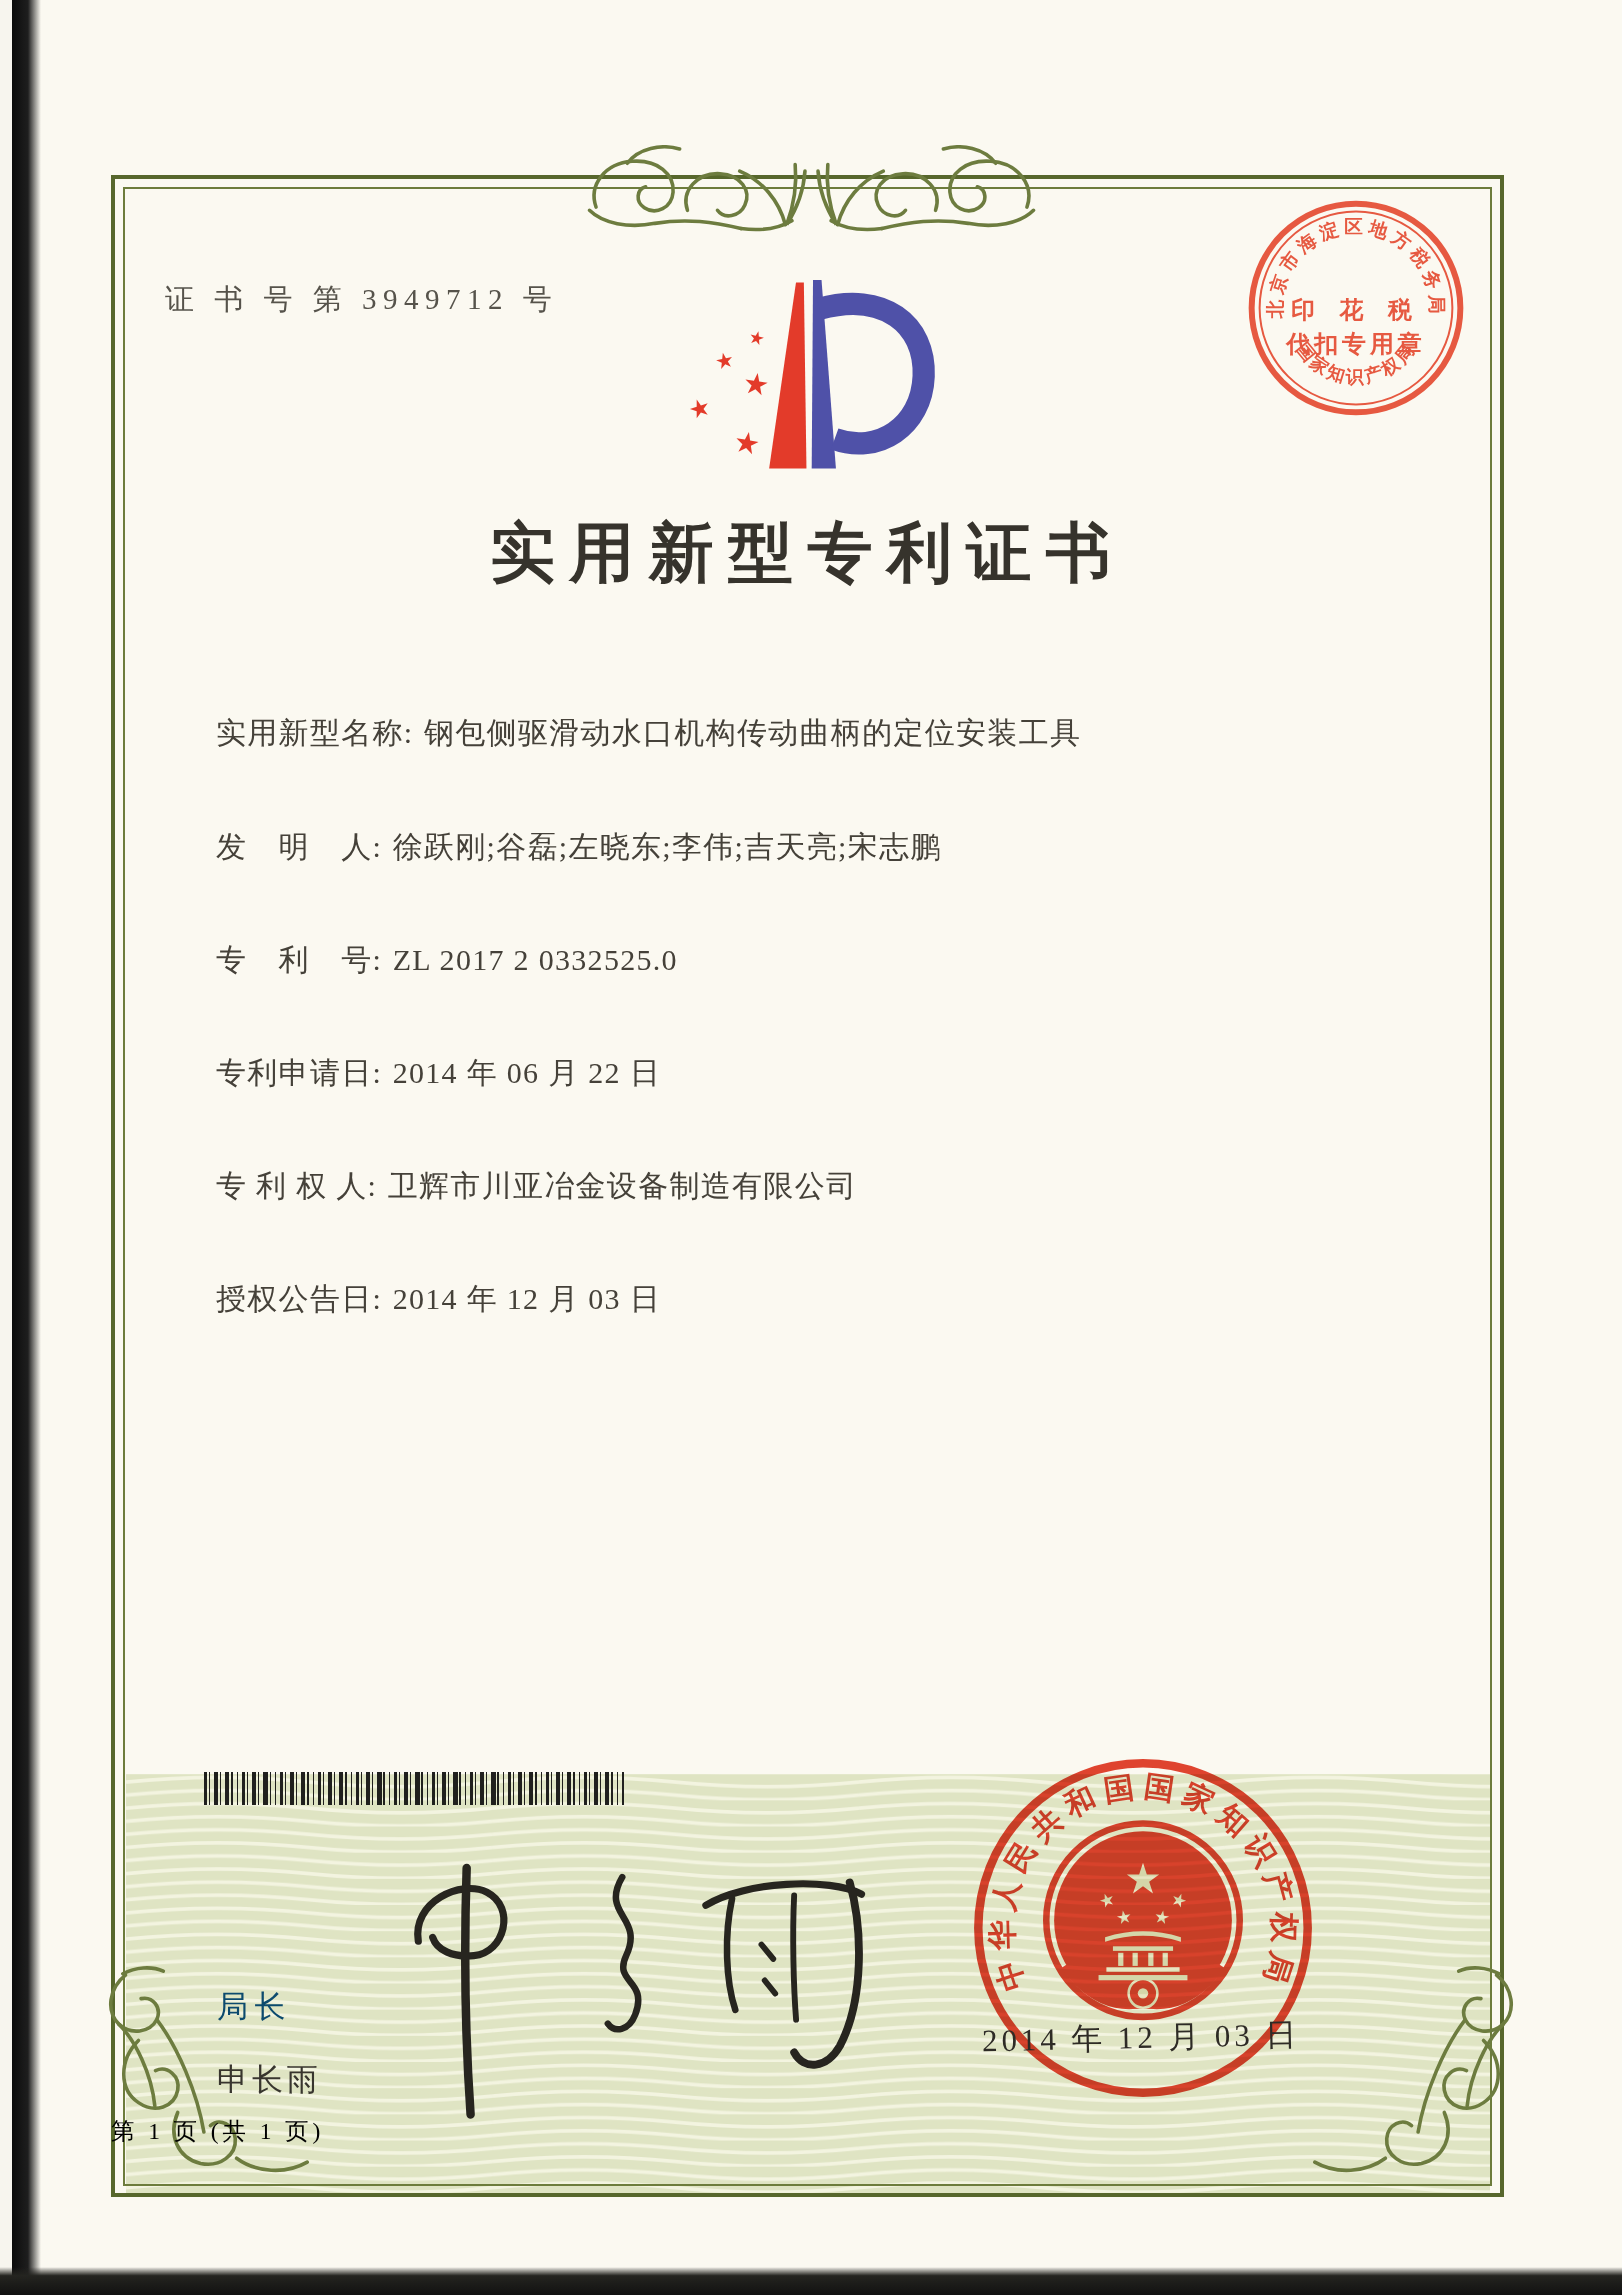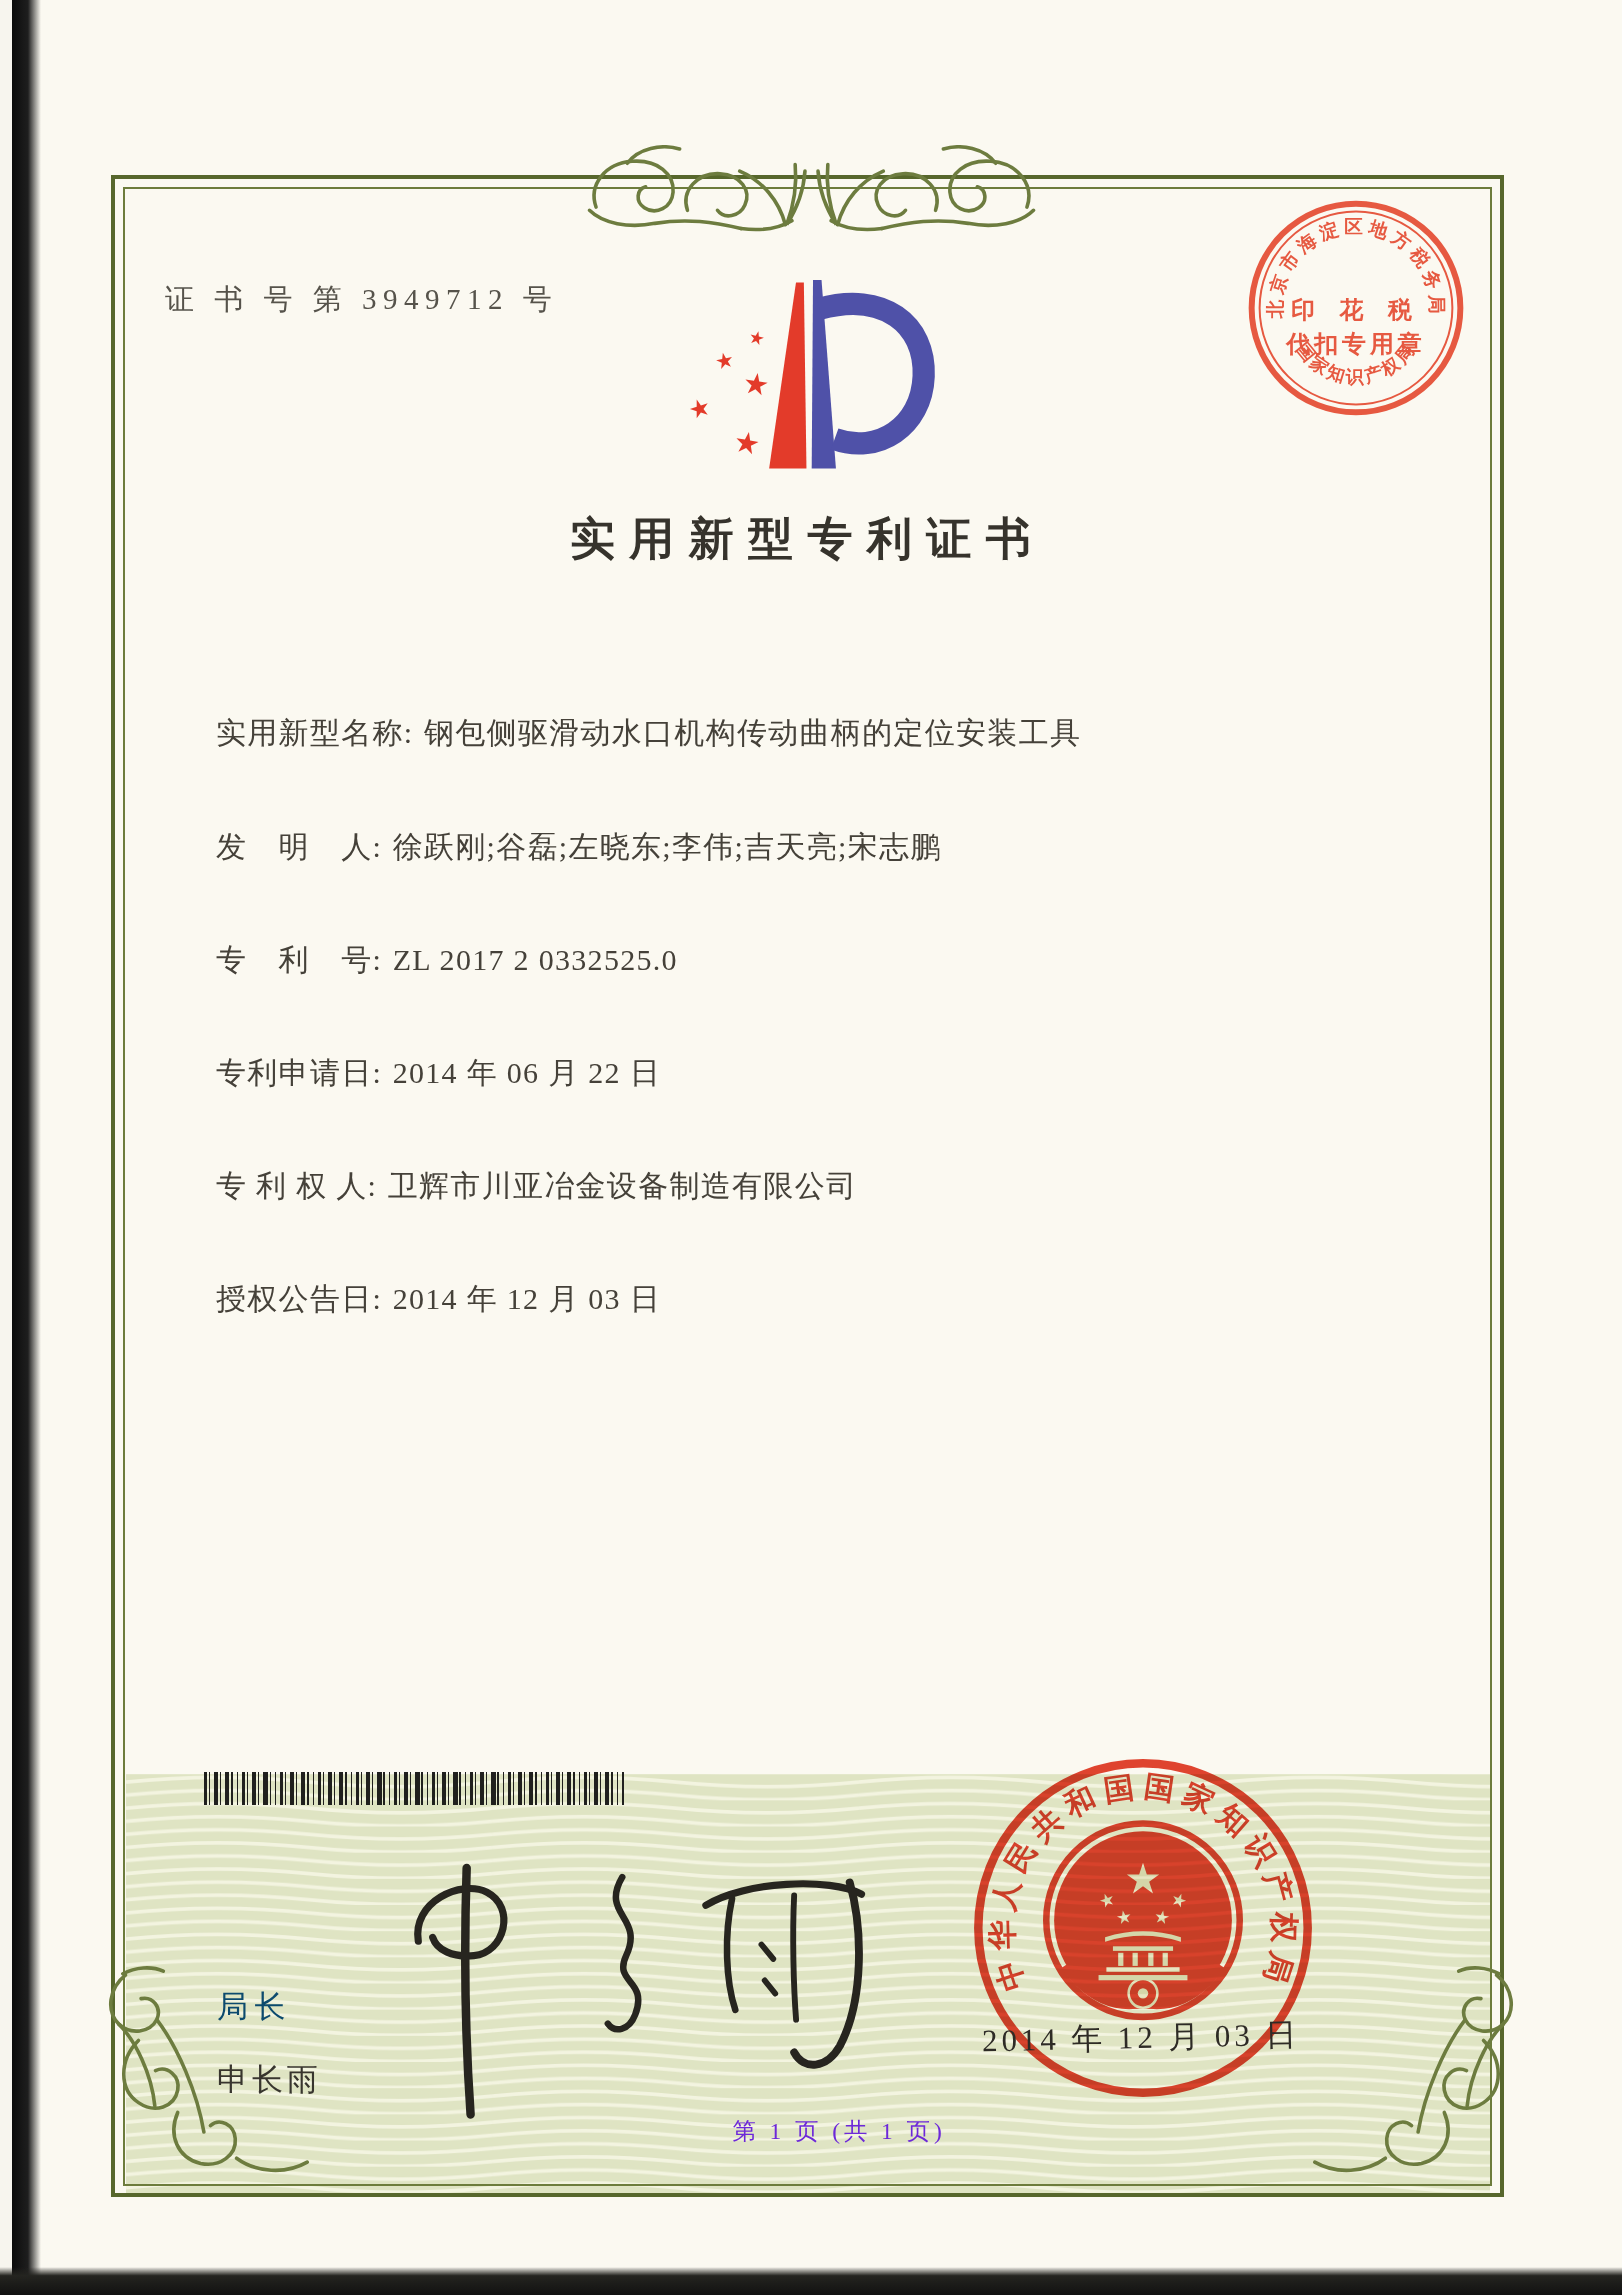--- a/index.html
+++ b/index.html
@@ -20,21 +20,21 @@
   .frame-outer{left:111px;top:175px;width:1393px;height:2022px;
     border:4.6px solid #57672c;box-sizing:border-box;}
   .frame-inner{left:123px;top:187px;width:1369px;height:1999px;
     border:2px solid #6d7c3c;box-sizing:border-box;}
   
   .wave-band{left:126px;top:1774px;width:1364px;height:421px;}
   
   .cert-no{left:165px;top:280px;font-size:29px;letter-spacing:6.5px;color:#56534b;white-space:nowrap;}
   
   .title{left:111px;top:509px;width:1393px;text-align:center;
-    font-size:45px;font-weight:700;color:#36332c;letter-spacing:14.4px;white-space:nowrap;}
+    font-size:65px;font-weight:700;color:#36332c;letter-spacing:14.4px;white-space:nowrap;}
   
   .field{left:216px;font-size:30px;color:#454139;letter-spacing:1.3px;white-space:nowrap;}
   .field .lab{color:#454139;}
   .field .val{margin-left:10.5px;}
   .f-name{top:713px;} .f-inv{top:827px;} .f-no{top:940px;}
   .f-file{top:1053px;} .f-own{top:1166px;} .f-grant{top:1279px;}
   
   .body-text{left:198px;top:1369px;width:1231px;font-size:29px;line-height:43px;
     color:#454139;text-align:justify;letter-spacing:0.7px;}
   .body-text p{margin:0 0 5.9px 0;text-indent:2em;}
@@ -51,22 +51,22 @@
   
   .director-label{left:217px;top:1986px;font-size:31px;color:#0c4a6e;letter-spacing:6.5px;}
   .director-name{left:217px;top:2059px;font-size:31px;color:#38352e;letter-spacing:3.9px;}
   
   .sig-svg{left:366px;top:1843px;}
   .seal-svg{left:960px;top:1745px;mix-blend-mode:multiply;opacity:.95;}
   .tax-svg{left:1243px;top:195px;mix-blend-mode:multiply;opacity:.9;}
   .seal-date{left:982px;top:2017px;font-size:31px;color:#2e2b26;letter-spacing:3.9px;
     transform:rotate(-1.2deg);white-space:nowrap;}
   
-  .footer{left:111px;top:2115px;width:1456px;text-align:center;
-    font-size:23.5px;color:#6d28d9;letter-spacing:3.9px;}
+  .footer{left:111px;top:2115px;width:1456px;text-align:left;
+    font-size:23.5px;color:#000000;letter-spacing:3.9px;}
   
   .orn{stroke:#6d7c3f;stroke-width:5.5;fill:none;stroke-linecap:round;}
 </style>
 </head>
 <body>
 
 <svg width="0" height="0" style="position:absolute">
   <defs>
     <polygon id="star" points="0,-1 0.2245,-0.309 0.951,-0.309 0.3633,0.118 0.5878,0.809 0,0.382 -0.5878,0.809 -0.3633,0.118 -0.951,-0.309 -0.2245,-0.309"></polygon>
     <pattern id="waves" width="560" height="40" patternUnits="userSpaceOnUse">

